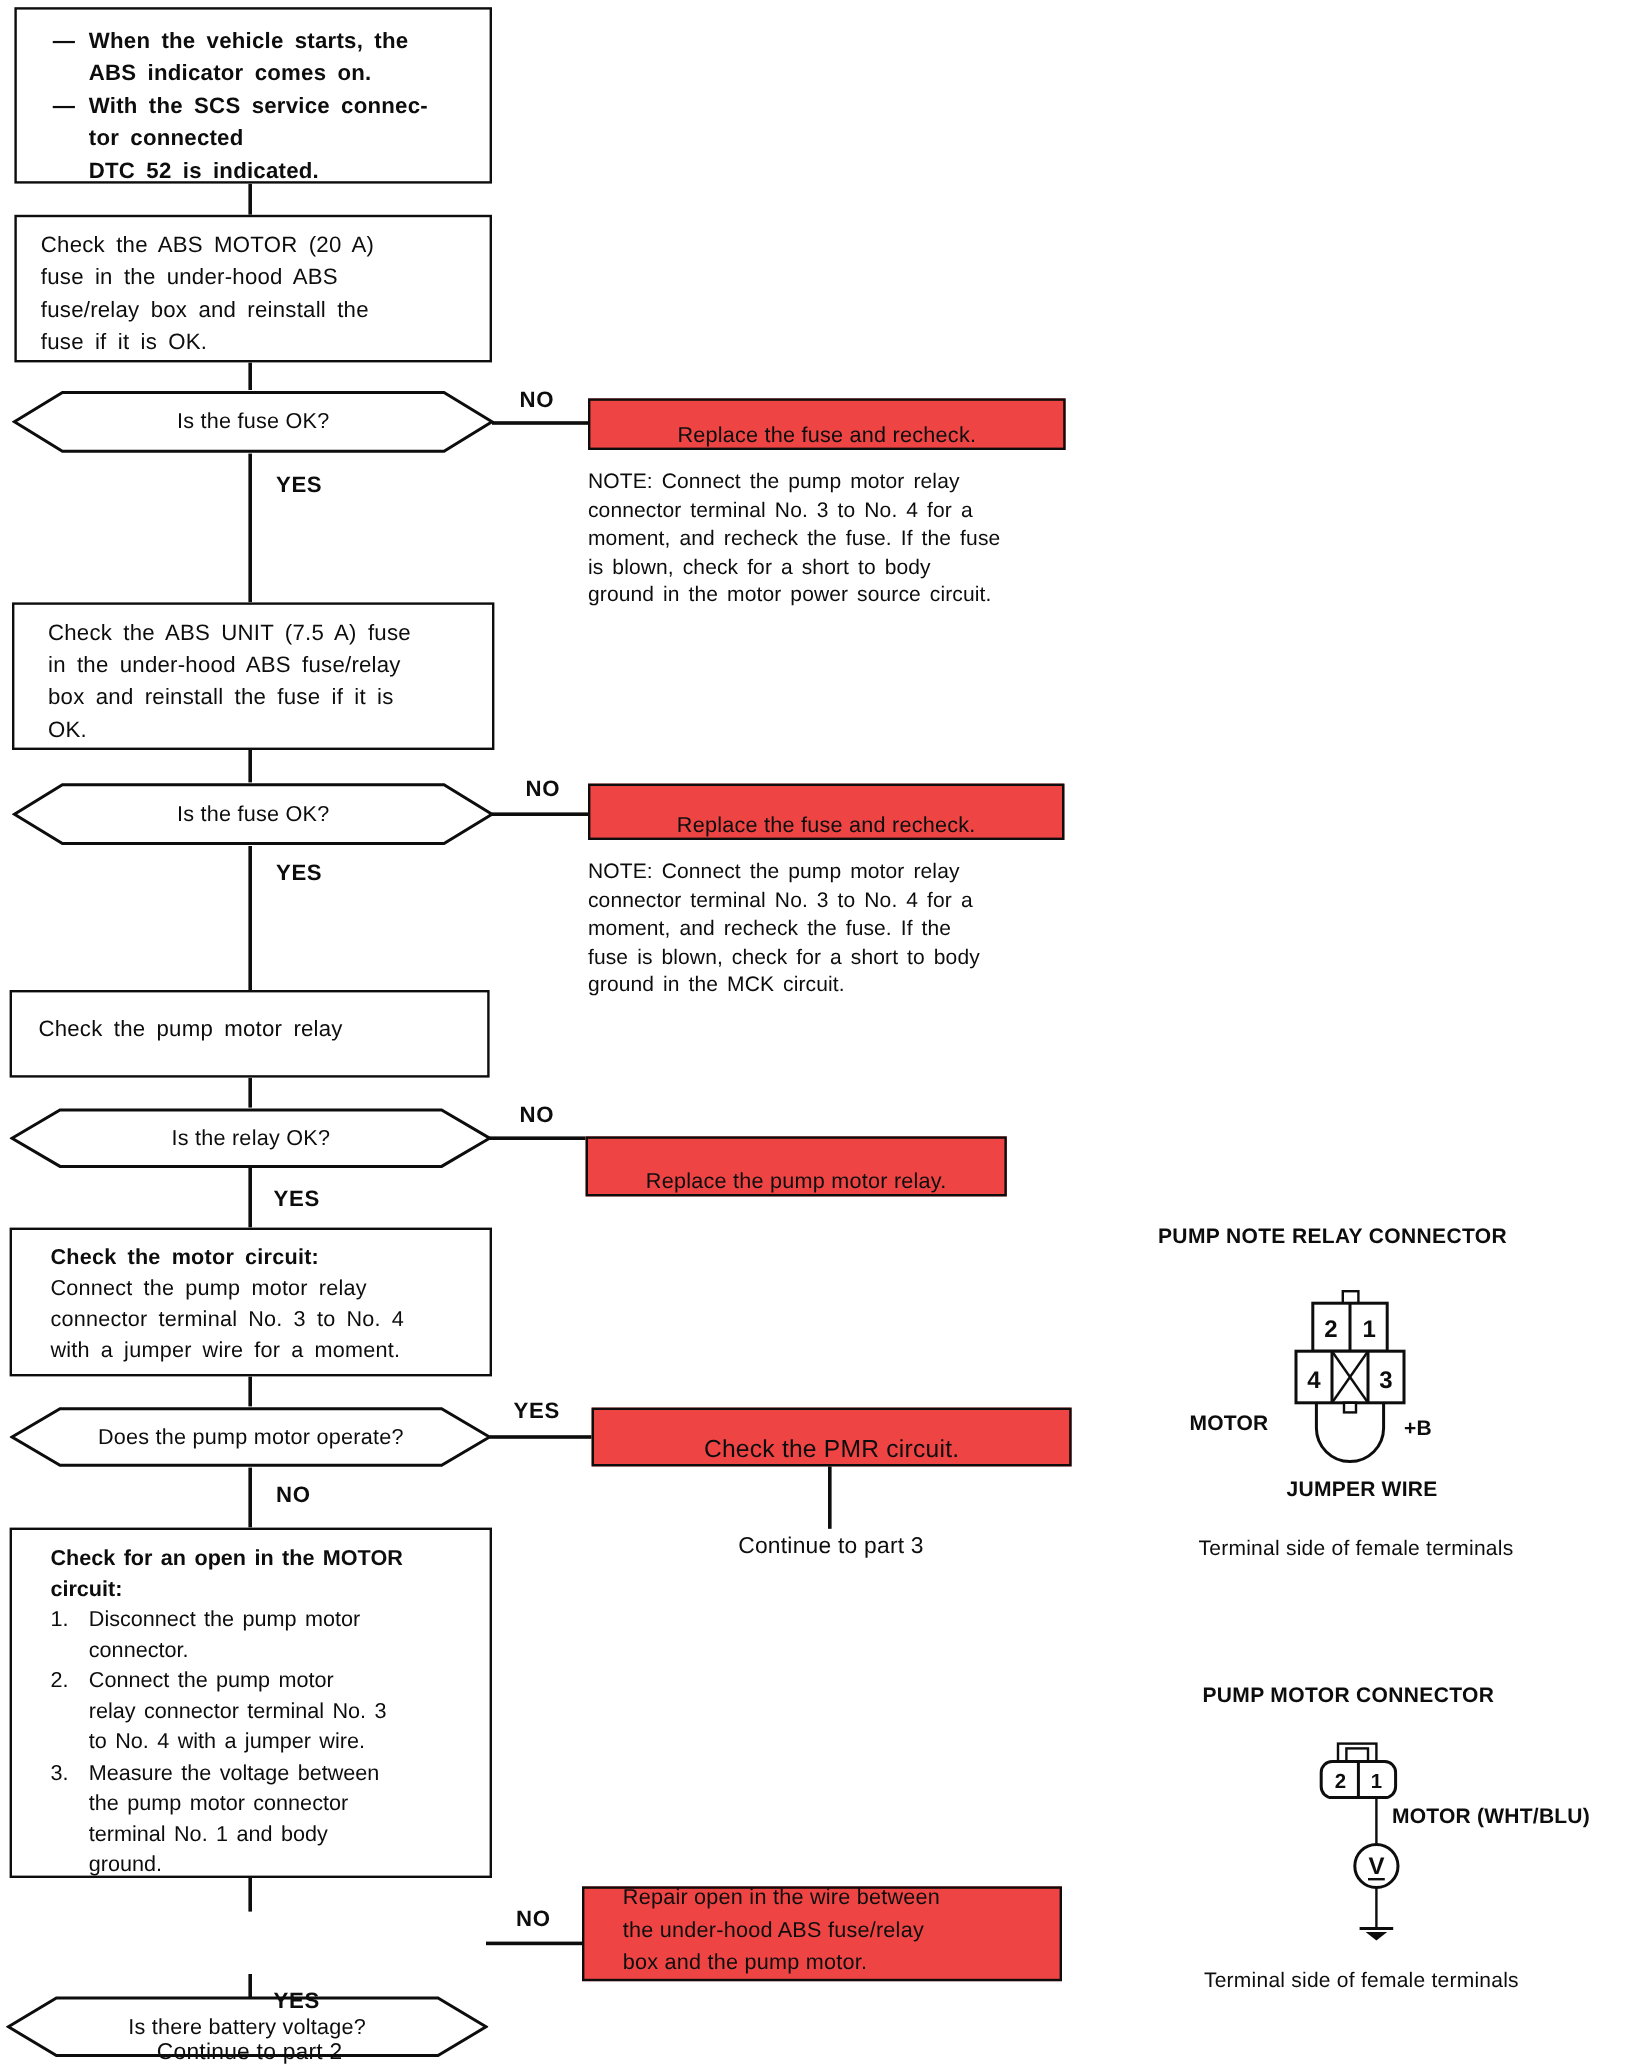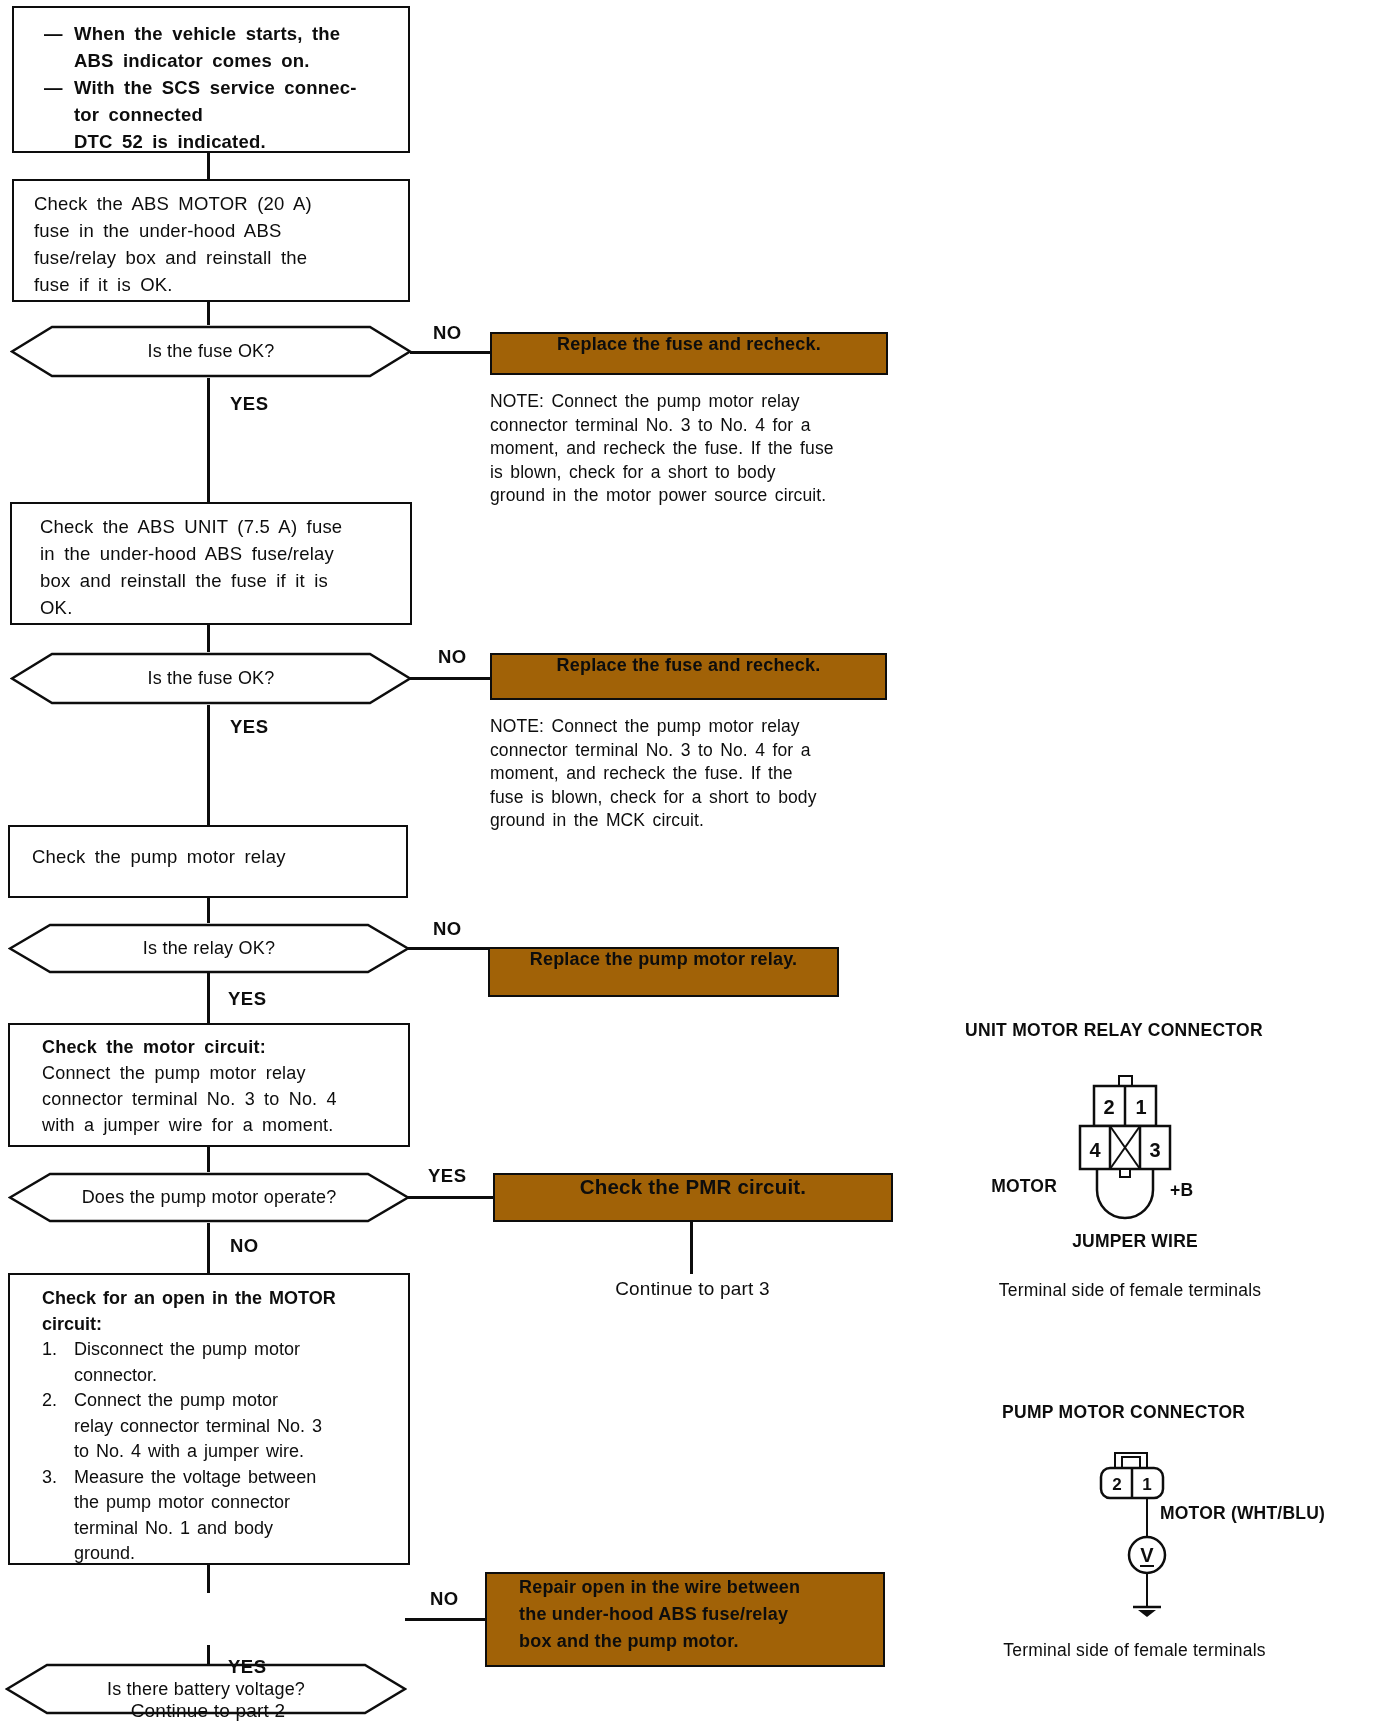--- a/index.html
+++ b/index.html
@@ -16,23 +16,23 @@
   .hline { position:absolute; height:2.5px; background:#0d0d0d; }
   .branch-lbl { position:absolute; font-weight:700; font-size:18.5px; letter-spacing:0.5px; }
   .hex { position:absolute; }
   .hex svg { position:absolute; left:0; top:0; }
   .hex-txt {
     position:absolute; left:0; top:0; right:0; bottom:0;
     display:flex; align-items:center; justify-content:center;
     font-weight:400; font-size:18px; letter-spacing:0.2px;
   }
   .result-box {
-    position:absolute; box-sizing:border-box; border:2.5px solid #0d0d0d; background:#a16207;
-    display:flex; align-items:flex-start; justify-content:center;
-    font-weight:700; font-size:18px; letter-spacing:0.2px;
+    position:absolute; box-sizing:border-box; border:2.5px solid #0d0d0d; background:#ef4444;
+    display:flex; align-items:flex-end; justify-content:center;
+    font-weight:400; font-size:18px; letter-spacing:0.2px;
   }
   .bullet-row { display:flex; }
   .bullet-marker { width:30px; flex:0 0 30px; font-weight:700; }
   .list-row { display:flex; }
   .list-num { width:32px; flex:0 0 32px; }
   .bold { font-weight:700; }
   .caption { position:absolute; font-size:17.5px; letter-spacing:0.2px; }
   .diagram-title { position:absolute; font-weight:700; font-size:17.5px; letter-spacing:0.3px; }
   .diagram-lbl { position:absolute; font-weight:700; font-size:17.5px; letter-spacing:0.2px; }
   .continue-lbl { position:absolute; font-size:19px; letter-spacing:0.2px; }
@@ -188,29 +188,29 @@
   <div class="hex" style="left:5px;top:1663px;width:402px;height:52px">
     <svg width="402" height="52" viewBox="0 0 402 52">
       <polygon points="2,26 42,2 360,2 400,26 360,50 42,50" fill="#fff" stroke="#0d0d0d" stroke-width="2.5"></polygon>
     </svg>
     <div class="hex-txt">Is there battery voltage?</div>
   </div>
   <div class="hline" style="left:405px;top:1618px;width:80px"></div>
   <div class="branch-lbl" style="left:430px;top:1588px">NO</div>
   <div class="branch-lbl" style="left:228px;top:1656px">YES</div>
 
-  <div class="result-box" style="left:485px;top:1572px;width:400px;height:95px;justify-content:flex-start;padding-left:32px">
+  <div class="result-box" style="left:485px;top:1572px;width:400px;height:79px;justify-content:flex-start;padding-left:32px">
     <span class="pre" style="line-height:27px">Repair open in the wire between
 the under-hood ABS fuse/relay
 box and the pump motor.</span>
   </div>
 
   <div class="continue-lbl" style="left:118px;top:1700px;width:180px;text-align:center">Continue to part 2</div>
 
-  <div class="diagram-title" style="left:965px;top:1020px">UNIT MOTOR RELAY CONNECTOR</div>
+  <div class="diagram-title" style="left:965px;top:1020px">PUMP NOTE RELAY CONNECTOR</div>
 
   <div class="abs" style="left:1075px;top:1070px;width:130px;height:158px">
     <svg width="130" height="158" viewBox="0 0 130 158">
       <rect x="44" y="6" width="13" height="10" fill="#fff" stroke="#0d0d0d" stroke-width="2"></rect>
       <rect x="19" y="16" width="62" height="40" fill="#fff" stroke="#0d0d0d" stroke-width="2.5"></rect>
       <line x1="50" y1="16" x2="50" y2="56" stroke="#0d0d0d" stroke-width="2.5"></line>
       <rect x="5" y="56" width="90" height="43" fill="#fff" stroke="#0d0d0d" stroke-width="2.5"></rect>
       <line x1="35" y1="56" x2="35" y2="99" stroke="#0d0d0d" stroke-width="2.5"></line>
       <line x1="65" y1="56" x2="65" y2="99" stroke="#0d0d0d" stroke-width="2.5"></line>
       <line x1="35" y1="56" x2="65" y2="99" stroke="#0d0d0d" stroke-width="2"></line>

